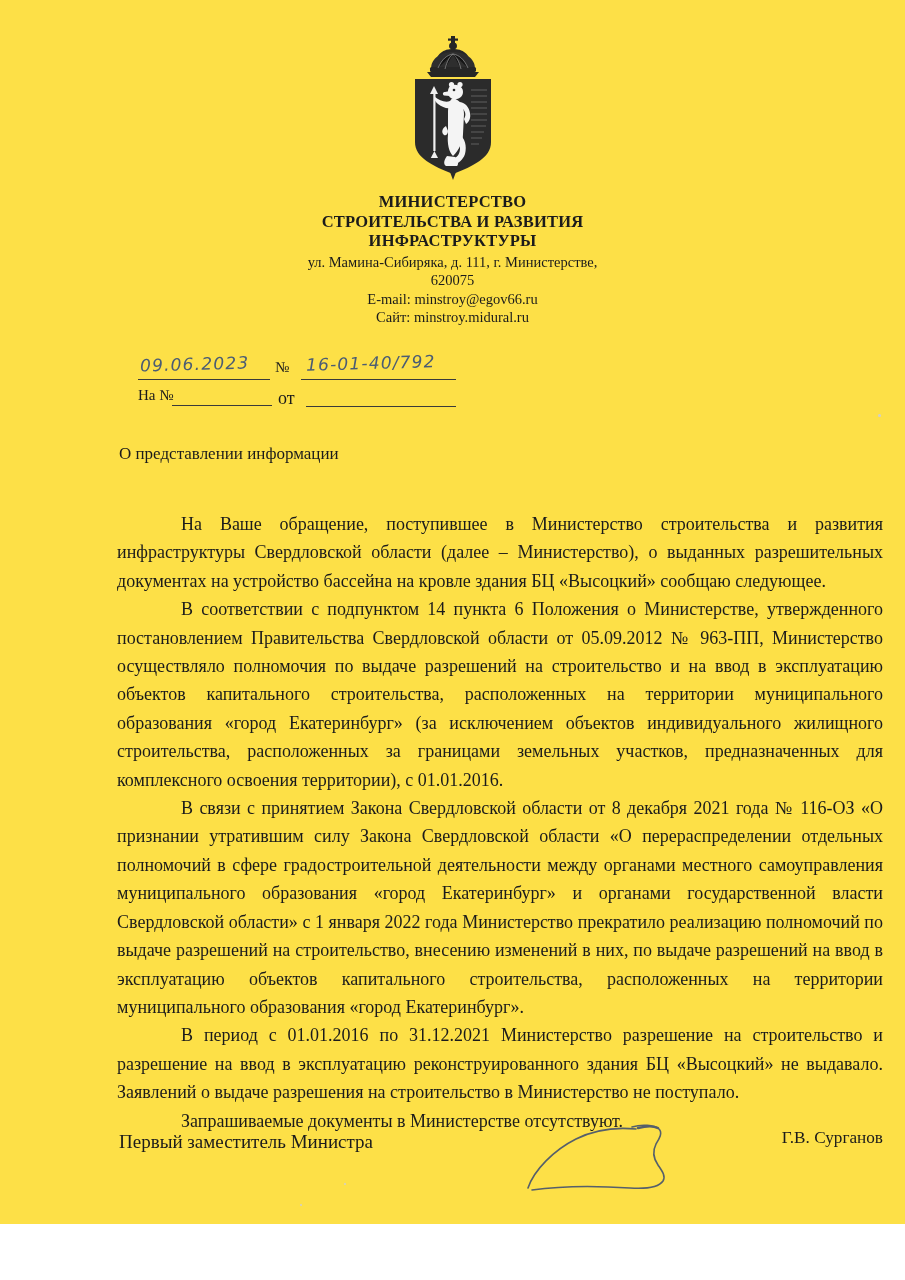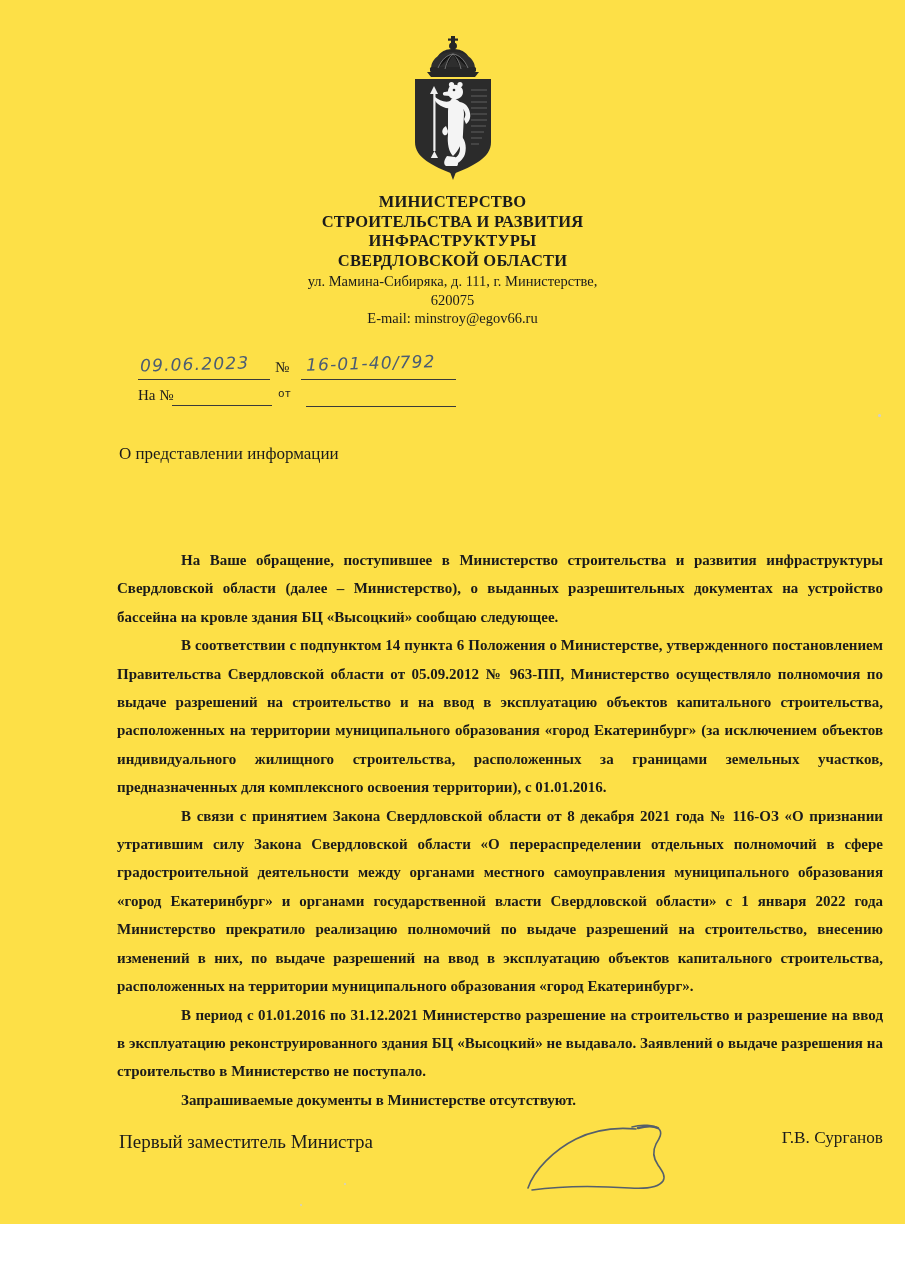--- a/index.html
+++ b/index.html
@@ -99,43 +99,42 @@
   .rule {
     position: absolute;
     background: #3a3a3a;
     height: 1px;
   }
   .rule.r1 { left: 0px;   top: 23px; width: 132px; }
   .rule.r2 { left: 163px; top: 23px; width: 155px; }
 
   .ref-row2 { position: relative; height: 24px; margin-top: 3px; }
   .na-label { position: absolute; left: 0; top: 2px; font-size: 15px; }
-  .ot-label { position: absolute; left: 140px; top: 3px; font-size: 11px; font-family: Liberation Mono, monospace; }
+  .ot-label { position: absolute; left: 140px; top: 3px; font-size: 18px; }
   .rule.r3 { left: 34px;  top: 20px; width: 100px; }
   .rule.r4 { left: 168px; top: 21px; width: 150px; }
 
   
   .subject {
     position: absolute;
     left: 119px;
     top: 444px;
     font-size: 17px;
   }
 
   
   .body-text {
     position: absolute;
     left: 117px;
-    top: 546px;
+    top: 510px;
     width: 766px;
-    font-size: 15px;
+    font-size: 18px;
     line-height: 28.4px;
     text-align: justify;
     text-justify: inter-word;
-    font-weight: bold;
   }
   .body-text p {
     margin: 0;
     text-indent: 64px;
   }
 
   
   .sig-role {
     position: absolute;
     left: 119px;
@@ -233,27 +232,27 @@
         <path d="M49 92 C45 94, 44 99, 47 101 C49 102, 51 100, 51 97 Z"></path>
       </g>
 
       <circle cx="57" cy="56" r="1.3" fill="#2b2b2b"></circle>
     </svg>
 
     <div class="ministry-name">
       <div>МИНИСТЕРСТВО</div>
       <div>СТРОИТЕЛЬСТВА И РАЗВИТИЯ</div>
       <div>ИНФРАСТРУКТУРЫ</div>
-      <div>СВЕРДЛОВСКОЙ ОБЛАСТИ</div>
     </div>
 
     <div class="contacts">
       <div>ул. Мамина-Сибиряка, д. 111, г. Министерстве,</div>
       <div>620075</div>
       <div>E-mail: minstroy@egov66.ru</div>
+      <div>Сайт: minstroy.midural.ru</div>
     </div>
   </div>
 
   <div class="refblock">
     <div class="ref-row">
       <span class="hand ref-date">09.06.2023</span>
       <span class="ref-numlabel">№</span>
       <span class="hand ref-num">16-01-40/792</span>
       <span class="rule r1"></span>
       <span class="rule r2"></span>

